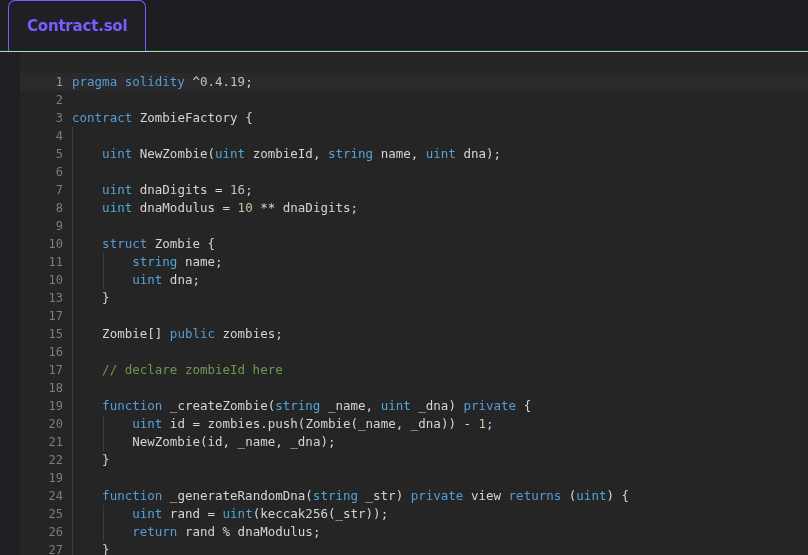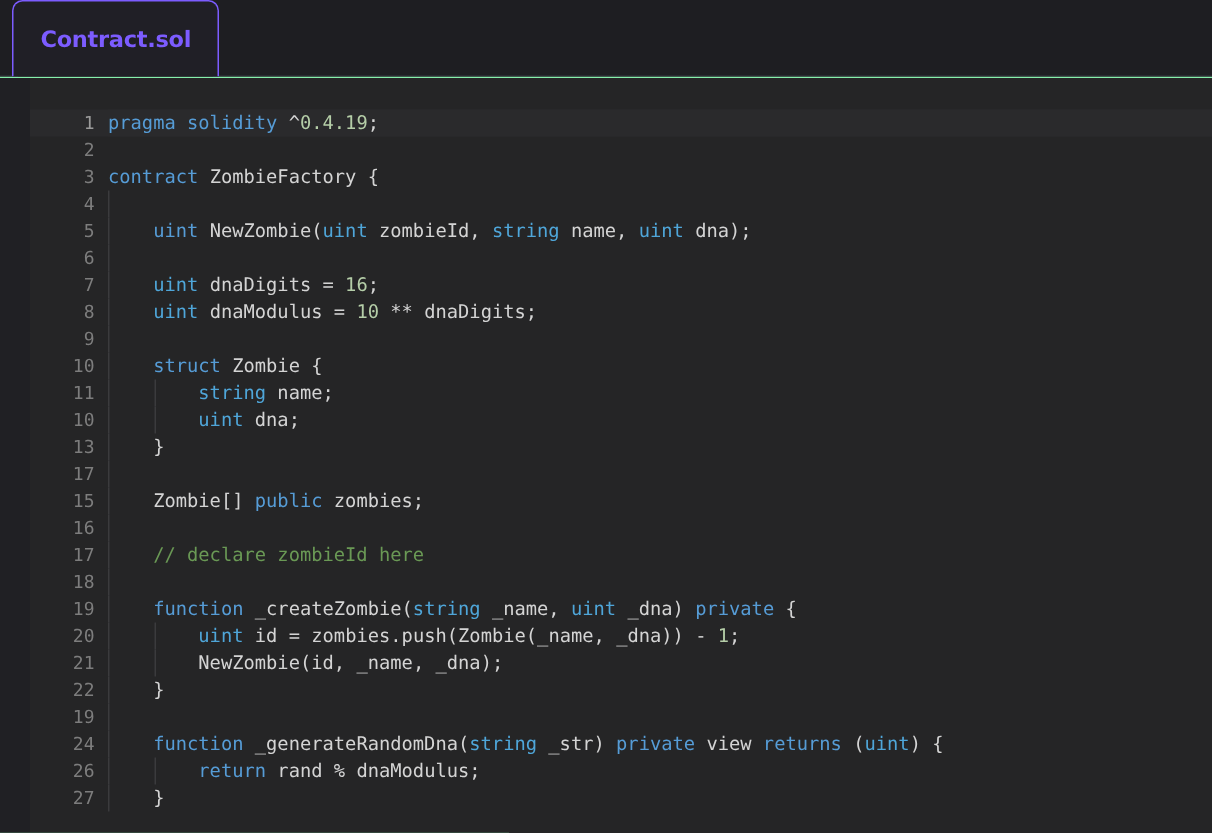--- a/index.html
+++ b/index.html
@@ -276,20 +276,24 @@
       <div class="line g1">
         <span class="ln">19</span>
         <span class="code"></span>
       </div>
 
       <div class="line g1">
         <span class="ln">24</span>
         <span class="code">    <span class="kw">function</span> <span class="id">_generateRandomDna</span><span class="pun">(</span><span class="typ">string</span> <span class="id">_str</span><span class="pun">)</span> <span class="kw">private</span> <span class="id">view</span> <span class="kw">returns</span> <span class="pun">(</span><span class="typ">uint</span><span class="pun">)</span> <span class="pun">{</span></span>
       </div>
 
+      <div class="line g1">
+        <span class="ln">25</span>
+        <span class="code"><span class="guide2"></span>        <span class="typ">uint</span> <span class="id">rand</span> <span class="pun">=</span> <span class="typ">uint</span><span class="pun">(</span><span class="id">keccak256</span><span class="pun">(</span><span class="id">_str</span><span class="pun">));</span></span>
+      </div>
 
       <div class="line g1">
         <span class="ln">26</span>
         <span class="code"><span class="guide2"></span>        <span class="kw">return</span> <span class="id">rand</span> <span class="pun">%</span> <span class="id">dnaModulus</span><span class="pun">;</span></span>
       </div>
 
       <div class="line g1">
         <span class="ln">27</span>
         <span class="code">    <span class="pun">}</span></span>
       </div>

